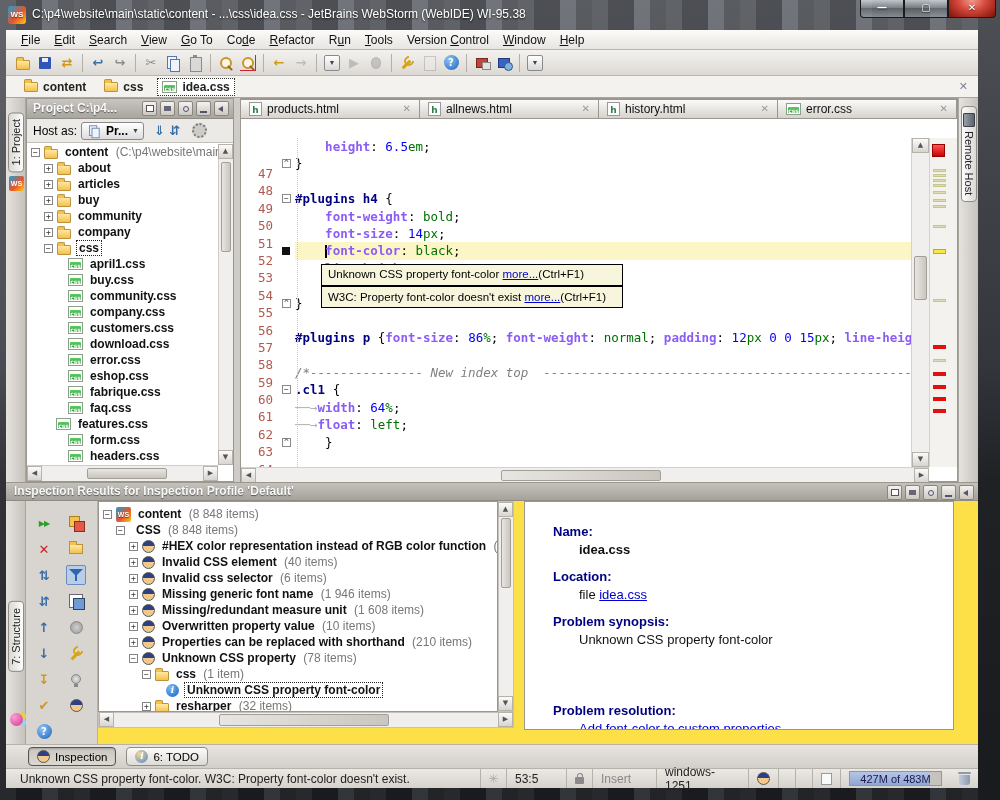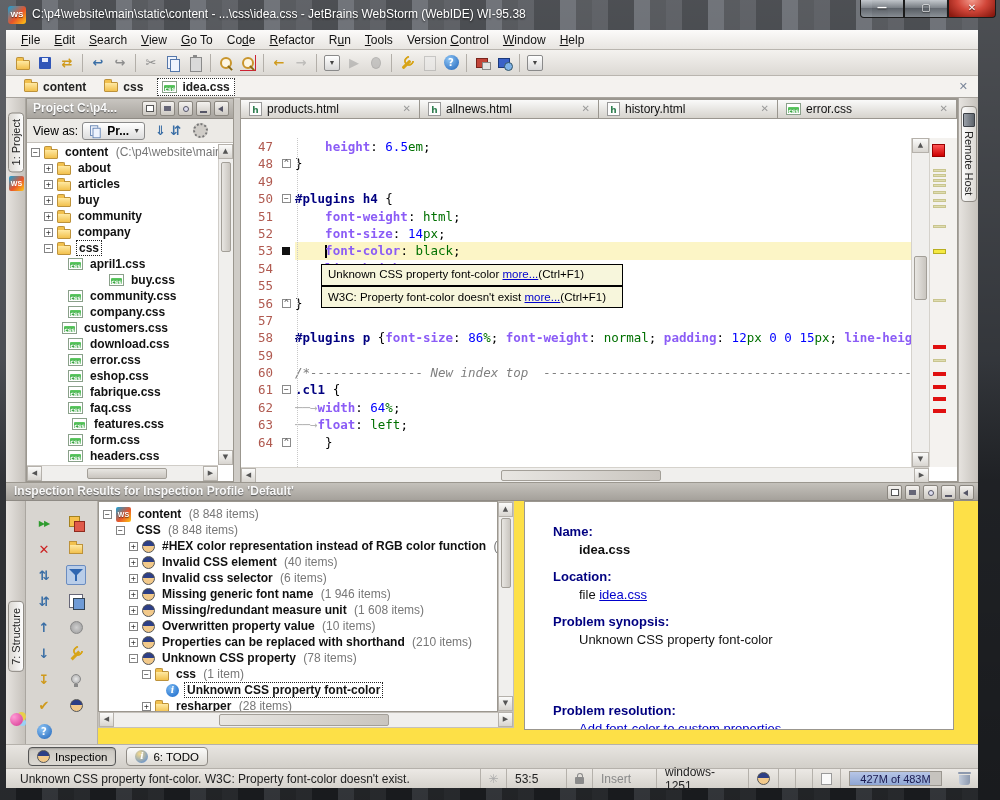--- a/index.html
+++ b/index.html
@@ -156,21 +156,21 @@
   
   .editor { position:absolute; left:234px; top:0; width:718px; height:384px; background:#fff; border:1px solid #9b978f;}
   .tabrow { position:relative; height:20px; background:linear-gradient(#dedbd6,#cbc8c2); display:flex; }
   .tab { flex:1; display:flex; align-items:center; gap:5px; padding:0 8px; border:1px solid #9a968f; border-left:none;
     background:linear-gradient(#fafafa,#d6d3cd); font-size:12px; color:#111; position:relative;}
   .tab .x { margin-left:auto; color:#9a9a9a; font:bold 10px/10px "DejaVu Sans",sans-serif;}
   .tab.active { background:#fff; border-bottom-color:#fff; }
   .ebody { position:absolute; left:0; top:39px; right:0; height:329px; background:#fff; overflow:hidden;}
   .lines { position:absolute; left:0; top:0; width:670px; bottom:0; font:12.5px/17.4px "DejaVu Sans Mono",monospace; }
   .row { height:17.4px; display:flex; white-space:pre; }
-  .lnum { width:38px; text-align:right; padding-right:6px; color:#b05a50; flex:none; background:#fff;}
+  .lnum { width:38px; text-align:right; padding-right:6px; color:#b05a50; flex:none; background:#fff;margin-top:27px;}
   .fold { width:16px; flex:none; position:relative; background:#fff;}
   .foldbox { position:absolute; left:3px; top:4px; width:9px; height:9px; border:1px solid #8a8a8a; background:#fff;
     font:8px/8px "DejaVu Sans Mono",monospace; text-align:center; color:#444;}
   .bm { position:absolute; left:3px; top:5px; width:8px; height:8px; background:#111; }
   .ltxt { flex:1; overflow:hidden; }
   .row.cur .ltxt { background:#fcf5c6; }
   .tk-prop { color:#8b5cf6; font-weight:bold; }
   .tk-sel  { color:#000080; font-weight:bold; }
   .tk-val  { color:#007000; }
   .tk-num  { color:#0000ff; }
@@ -396,21 +396,21 @@
           <span>Project C:\p4...</span>
           <span class="hw-row" id="proj-hw">
               <span class="hw hw-float"></span>
               <span class="hw hw-dock"></span>
               <span class="hw hw-pin"></span>
               <span class="hw hw-min"></span>
               <span class="hw hw-hide"></span>
             </span>
         </div>
         <div class="viewas">
-          <span>View as:</span>
+          <span>Host as:</span>
           <span class="dd">
             <i class="ic ic-copy" style="transform:scale(.8)"></i>
             <span>Pr...</span>
             <span style="font-size:7px;color:#444;">▼</span>
           </span>
           <span class="g g-blue g-bold" style="margin-left:6px;">⇓</span>
           <span class="g g-blue g-bold">⇵</span>
           <span class="gearbtn"></span>
         </div>
         <div class="tree" id="proj-tree">
@@ -447,36 +447,36 @@
             <div class="trow" style="padding-left: 17px;">
               <span class="handle">−</span>
               <i class="ic ic-folder" style="flex: 0 0 auto;"></i>
               <span class="tlabel sel">css</span>
             </div>
             <div class="trow" style="padding-left: 30px;">
               <span class="hspace"></span>
               <i class="fi fi-css"></i>
               <span class="tlabel">april1.css</span>
             </div>
-            <div class="trow" style="padding-left: 30px; margin-left: 41px;">
+            <div class="trow" style="padding-left: 30px;">
               <span class="hspace"></span>
               <i class="fi fi-css"></i>
               <span class="tlabel">buy.css</span>
             </div>
             <div class="trow" style="padding-left: 30px;">
               <span class="hspace"></span>
               <i class="fi fi-css"></i>
               <span class="tlabel">community.css</span>
             </div>
             <div class="trow" style="padding-left: 30px;">
               <span class="hspace"></span>
               <i class="fi fi-css"></i>
               <span class="tlabel">company.css</span>
             </div>
-            <div class="trow" style="padding-left: 24px;">
+            <div class="trow" style="padding-left: 30px;">
               <span class="hspace"></span>
               <i class="fi fi-css"></i>
               <span class="tlabel">customers.css</span>
             </div>
             <div class="trow" style="padding-left: 30px;">
               <span class="hspace"></span>
               <i class="fi fi-css"></i>
               <span class="tlabel">download.css</span>
             </div>
             <div class="trow" style="padding-left: 30px;">
@@ -492,21 +492,21 @@
             <div class="trow" style="padding-left: 30px;">
               <span class="hspace"></span>
               <i class="fi fi-css"></i>
               <span class="tlabel">fabrique.css</span>
             </div>
             <div class="trow" style="padding-left: 30px;">
               <span class="hspace"></span>
               <i class="fi fi-css"></i>
               <span class="tlabel">faq.css</span>
             </div>
-            <div class="trow" style="padding-left: 34px;">
+            <div class="trow" style="padding-left: 18px;">
               <span class="hspace"></span>
               <i class="fi fi-css"></i>
               <span class="tlabel">features.css</span>
             </div>
             <div class="trow" style="padding-left: 30px;">
               <span class="hspace"></span>
               <i class="fi fi-css"></i>
               <span class="tlabel">form.css</span>
             </div>
             <div class="trow" style="padding-left: 30px;">
@@ -572,21 +572,21 @@
 
         <div class="ebody">
           <div class="lines" id="code-lines">
             <div class="indent-guide"></div>
             <div class="fold-line" style="top:64px;height:96px;"></div>
             <div class="fold-line" style="top:256px;height:45px;"></div>
           <div class="row"><span class="lnum">47</span><span class="fold"></span><span class="ltxt"><span class="tk-ws">    </span><span class="tk-prop">height</span><span class="tk-pun">: </span><span class="tk-num">6.5</span><span class="tk-unit">em</span><span class="tk-pun">;</span></span></div>
               <div class="row"><span class="lnum">48</span><span class="fold"><span class="foldbox">^</span></span><span class="ltxt"><span class="tk-pun">}</span></span></div>
               <div class="row"><span class="lnum">49</span><span class="fold"></span><span class="ltxt"></span></div>
               <div class="row"><span class="lnum">50</span><span class="fold"><span class="foldbox">−</span></span><span class="ltxt"><span class="tk-sel">#plugins h4</span><span class="tk-pun"> {</span></span></div>
-              <div class="row"><span class="lnum">51</span><span class="fold"></span><span class="ltxt"><span class="tk-ws">    </span><span class="tk-prop">font-weight</span><span class="tk-pun">: </span><span class="tk-val">html</span><span class="tk-pun">;</span></span></div>
+              <div class="row"><span class="lnum">51</span><span class="fold"></span><span class="ltxt"><span class="tk-ws">    </span><span class="tk-prop">font-weight</span><span class="tk-pun">: </span><span class="tk-val">bold</span><span class="tk-pun">;</span></span></div>
               <div class="row"><span class="lnum">52</span><span class="fold"></span><span class="ltxt"><span class="tk-ws">    </span><span class="tk-prop">font-size</span><span class="tk-pun">: </span><span class="tk-num">14</span><span class="tk-unit">px</span><span class="tk-pun">;</span></span></div>
               <div class="row cur"><span class="lnum">53</span><span class="fold"><span class="bm"></span></span><span class="ltxt"><span class="tk-ws">    </span><span class="tk-caret"></span><span class="tk-prop">font-color</span><span class="tk-pun">: </span><span class="tk-val">black</span><span class="tk-pun">;</span></span></div>
               <div class="row"><span class="lnum">54</span><span class="fold"></span><span class="ltxt"><span class="tk-ws">    </span><span class="tk-prop">line-height</span><span class="tk-pun">: </span><span class="tk-num">1.5</span><span class="tk-unit">em</span><span class="tk-pun">;</span></span></div>
               <div class="row"><span class="lnum">55</span><span class="fold"></span><span class="ltxt"><span class="tk-ws">    </span><span class="tk-prop">margin</span><span class="tk-pun">: </span><span class="tk-num">0</span><span class="tk-pun">;</span></span></div>
               <div class="row"><span class="lnum">56</span><span class="fold"><span class="foldbox">^</span></span><span class="ltxt"><span class="tk-pun">}</span></span></div>
               <div class="row"><span class="lnum">57</span><span class="fold"></span><span class="ltxt"></span></div>
               <div class="row"><span class="lnum">58</span><span class="fold"></span><span class="ltxt"><span class="tk-sel">#plugins p</span><span class="tk-pun"> {</span><span class="tk-prop">font-size</span><span class="tk-pun">: </span><span class="tk-num">86</span><span class="tk-unit">%</span><span class="tk-pun">; </span><span class="tk-prop">font-weight</span><span class="tk-pun">: </span><span class="tk-val">normal</span><span class="tk-pun">; </span><span class="tk-prop">padding</span><span class="tk-pun">: </span><span class="tk-num">12</span><span class="tk-unit">px</span><span class="tk-pun"> </span><span class="tk-num">0</span><span class="tk-pun"> </span><span class="tk-num">0</span><span class="tk-pun"> </span><span class="tk-num">15</span><span class="tk-unit">px</span><span class="tk-pun">; </span><span class="tk-prop">line-height</span></span></div>
               <div class="row"><span class="lnum">59</span><span class="fold"></span><span class="ltxt"></span></div>
               <div class="row"><span class="lnum">60</span><span class="fold"></span><span class="ltxt"><span class="tk-com">/*--------------- New index top  ---------------------------------------------------------------------------------</span></span></div>
               <div class="row"><span class="lnum">61</span><span class="fold"><span class="foldbox">−</span></span><span class="ltxt"><span class="tk-sel">.cl1</span><span class="tk-pun"> {</span></span></div>
@@ -769,21 +769,21 @@
               <span class="tlabel">css<span class="cnt"> (1 item)</span></span>
             </div>
             <div class="trow" style="padding-left: 56px;">
               <span class="hspace"></span>
               <i class="fi fi-info"></i>
               <span class="tlabel sel">Unknown CSS property font-color</span>
             </div>
             <div class="trow" style="padding-left: 43px;">
               <span class="handle">+</span>
               <i class="ic ic-folder" style="flex: 0 0 auto;"></i>
-              <span class="tlabel">resharper<span class="cnt"> (28 items)</span></span>
+              <span class="tlabel">resharper<span class="cnt"> (32 items)</span></span>
             </div>
           </div>
         <div class="insp-vscroll">
           <div class="sb-btn" style="top:0;left:-1px;">▲</div>
           <div class="sb-thumb" style="left:2px;right:2px;top:16px;height:70px;"></div>
           <div class="sb-btn" style="bottom:0;left:-1px;">▼</div>
         </div>
         <div class="insp-hscroll">
           <div class="sb-btn" style="left:0;top:-1px;">◀</div>
           <div class="sb-thumb" style="top:1px;bottom:1px;left:120px;width:170px;"></div>

